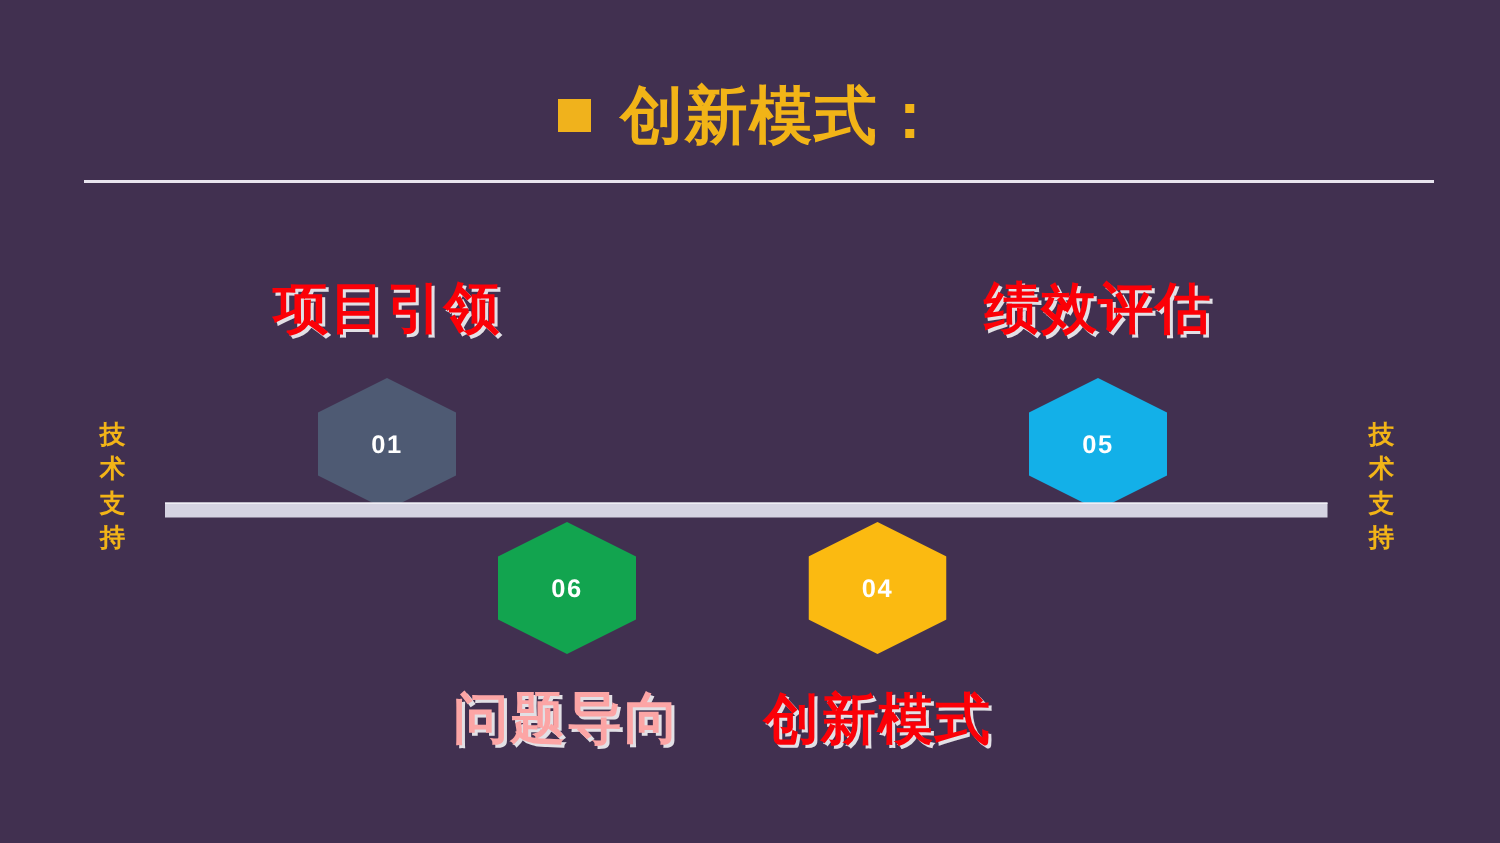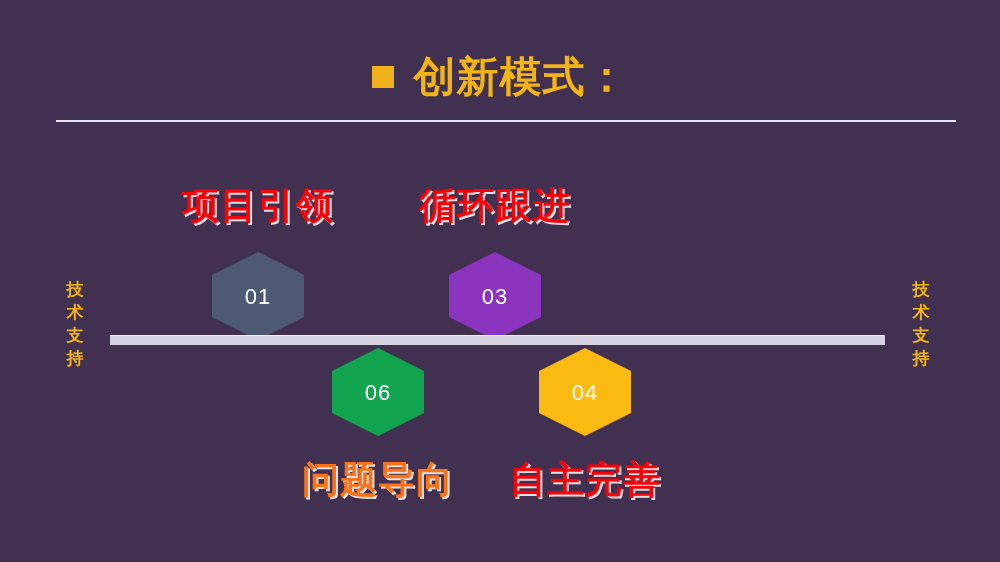--- a/index.html
+++ b/index.html
@@ -109,23 +109,23 @@
   .hex-num {
     position: absolute;
     left: 0;
     top: 0;
     width: 92px;
     height: 88px;
     display: flex;
     align-items: center;
     justify-content: center;
     color: #FFFFFF;
-    font-size: 22px;
+    font-size: 17px;
     line-height: 19px;
-    font-weight: 400;
+    font-weight: 700;
     letter-spacing: 1px;
     pointer-events: none;
   }
 
   .node-caption {
     position: absolute;
     width: 280px;
     left: -94px;
     text-align: center;
     color: #FB0007;
@@ -183,37 +183,37 @@
     </div>
   </div>
 
   <div class="node down" id="node-02">
     <div class="hex">
       <svg viewBox="0 0 92 88">
         <polygon points="46,0 92,23 92,65 46,88 0,65 0,23" fill="#12A44F"></polygon>
       </svg>
       <div class="hex-num">06</div>
     </div>
-    <div class="node-caption" style="color: #f97316; font-family: Liberation Serif, serif;">问题导向</div>
-  </div>
-
-  <div class="node up" id="node-03">
-    <div class="node-caption" style="color: rgb(251, 0, 7);">循环跟进</div>
-    <div class="hex">
-      <svg viewBox="0 0 92 88">
-        <polygon points="46,0 92,23 92,65 46,88 0,65 0,23" fill="#8B35BE"></polygon>
-      </svg>
-      <div class="hex-num">03</div>
-    </div>
-  </div>
+    <div class="node-caption" style="color: #fca5a5; font-family: Liberation Serif, serif;">问题导向</div>
+  </div>
+
 
   <div class="node down" id="node-04">
     <div class="hex">
       <svg viewBox="0 0 92 88">
         <polygon points="46,0 92,23 92,65 46,88 0,65 0,23" fill="#FBBA11"></polygon>
       </svg>
       <div class="hex-num">04</div>
     </div>
-    <div class="node-caption" style="color: rgb(251, 0, 7);">自主完善</div>
-  </div>
-
+    <div class="node-caption" style="color: rgb(251, 0, 7);">创新模式</div>
+  </div>
+
+  <div class="node up" id="node-05">
+    <div class="node-caption" style="color: rgb(251, 0, 7);">绩效评估</div>
+    <div class="hex">
+      <svg viewBox="0 0 92 88">
+        <polygon points="46,0 92,23 92,65 46,88 0,65 0,23" fill="#13B0E8"></polygon>
+      </svg>
+      <div class="hex-num">05</div>
+    </div>
+  </div>
 
 </div>
 
 </body></html>

